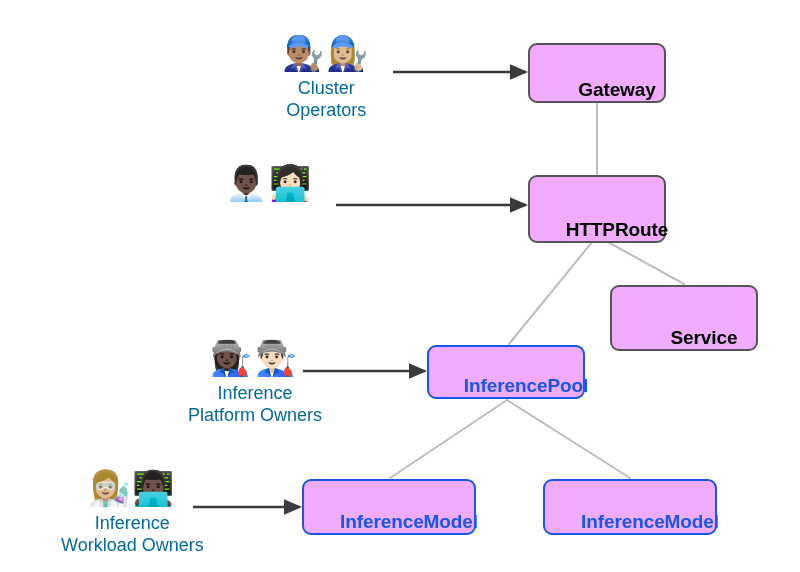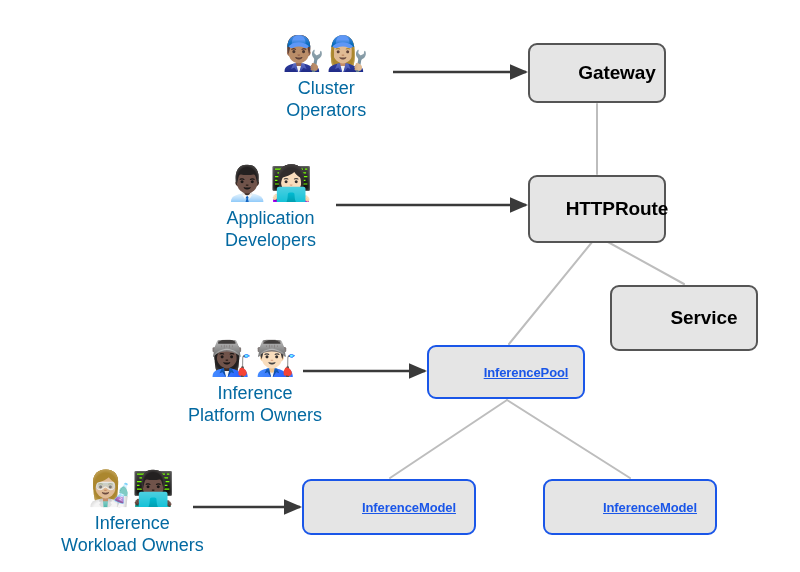--- a/index.html
+++ b/index.html
@@ -24,39 +24,38 @@
     width: 800px;
     height: 572px;
     pointer-events: none;
   }
 
   
   .node {
     position: absolute;
     box-sizing: border-box;
     display: flex;
-    align-items: center;
+    align-items: flex-end;
     justify-content: center;
-    background: #e5e5e5;
+    background: #f0abfc;
     border-radius: 9px;
     font-weight: bold;
     letter-spacing: -0.1px;
     white-space: nowrap;
     padding-left: 40px;
   }
   .node.k8s {
     border: 2px solid #555555;
     color: #000000;
     font-size: 19px;
   }
   .node.gie {
     border: 2.5px solid #1a56e8;
     color: #1a56e8;
-    font-size: 13px;
-    text-decoration: underline;
+    font-size: 19px;
   }
 
   
   .persona {
     position: absolute;
     display: flex;
     flex-direction: column;
     align-items: center;
     text-align: center;
   }
@@ -122,22 +121,20 @@
       </div>
     </div>
   <div id="personas-layer">
       <div class="persona" style="left: 282px; top: 33px;">
         <div class="persona-emoji">👨🏽‍🔧👩🏼‍🔧</div>
         <div class="persona-label">Cluster
 Operators</div>
       </div>
       <div class="persona" style="left: 225px; top: 163px;">
         <div class="persona-emoji">👨🏿‍💼👩🏻‍💻</div>
-        <div class="persona-label">Application
-Developers</div>
       </div>
       <div class="persona" style="left: 188px; top: 338px;">
         <div class="persona-emoji">👩🏿‍🏭👨🏻‍🏭</div>
         <div class="persona-label">Inference
 Platform Owners</div>
       </div>
       <div class="persona" style="left: 61px; top: 468px;">
         <div class="persona-emoji">👩🏼‍🔬👨🏿‍💻</div>
         <div class="persona-label">Inference
 Workload Owners</div>

